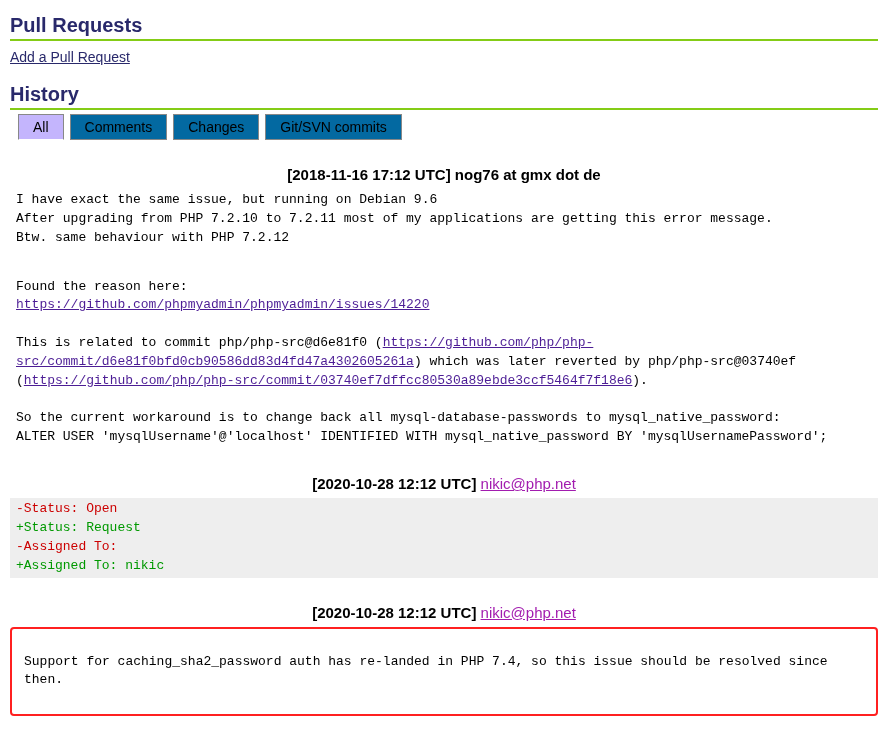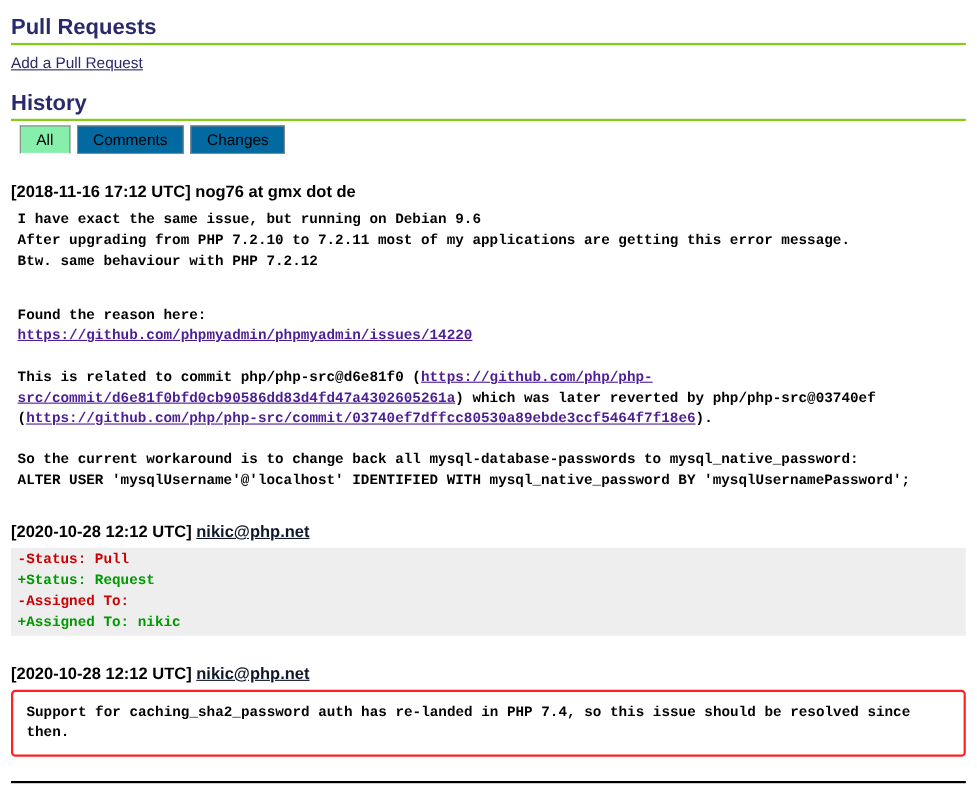--- a/index.html
+++ b/index.html
@@ -36,105 +36,106 @@
   }
   .tab {
     border: 1px solid #888;
     padding: 4px 14px;
     font-size: 14px;
     color: #000;
     cursor: pointer;
     position: relative;
   }
   .tab.active {
-    background: #86efac;
+    background: #c4b5fd;
     border-bottom: 1px solid #fff;
   }
   .tab.inactive {
     background: #0369a1;
   }
   
   .comment-block {
     margin-top: 26px;
   }
   .comment-header {
     font-size: 15px;
     font-weight: bold;
     color: #000;
     margin-bottom: 6px;
+    text-align: center;
   }
   .comment-header .email-link {
-    color: #0f172a;
+    color: #a21caf;
     text-decoration: underline;
-    font-weight: bold;
+    font-weight: normal;
   }
   pre.comment-body, pre.change-body {
     font-family: "Courier New", Courier, monospace;
     font-size: 13px;
     line-height: 1.45;
     white-space: pre-wrap;
     word-wrap: break-word;
     margin: 0;
     padding: 2px 6px 2px 6px;
-    font-weight: bold;
   }
   pre.comment-body a {
     color: #4c1d95;
     text-decoration: underline;
   }
   pre.change-body {
     background: #eeeeee;
   }
   .removed { color: #c00; }
   .added   { color: #090; }
   .highlight-box {
     border: 2px solid #ff2020;
     border-radius: 4px;
-    padding: 8px 6px;
+    padding: 22px 6px;
   }
   hr.footer-rule {
     border: none;
     border-top: 2px solid #000;
     margin-top: 22px;
   }
 </style>
 </head>
 <body>
 
 <h2 class="section-title">Pull Requests</h2>
 <div class="add-link-row">
   <a href="#" class="std-link">Add a Pull Request</a>
 </div>
 
 <h2 class="section-title">History</h2>
 <div class="tabs" id="tabs-container">
     <div class="tab active">All</div>
     <div class="tab inactive">Comments</div>
     <div class="tab inactive">Changes</div>
+    <div class="tab inactive">Git/SVN commits</div>
   </div>
 
 <div id="comments-container">
     <div class="comment-block">
       <div class="comment-header"><span>[2018-11-16 17:12 UTC] </span><span>nog76 at gmx dot de</span></div>
       <pre class="comment-body">I have exact the same issue, but running on Debian 9.6
 After upgrading from PHP 7.2.10 to 7.2.11 most of my applications are getting this error message.
 Btw. same behaviour with PHP 7.2.12</pre>
     </div>
     <div class="comment-block">
       <pre class="comment-body">Found the reason here:
 <a href="#">https://github.com/phpmyadmin/phpmyadmin/issues/14220</a>
 
 This is related to commit php/php-src@d6e81f0 (<a href="#">https://github.com/php/php-src/commit/d6e81f0bfd0cb90586dd83d4fd47a4302605261a</a>) which was later reverted by php/php-src@03740ef (<a href="#">https://github.com/php/php-src/commit/03740ef7dffcc80530a89ebde3ccf5464f7f18e6</a>).
 
 So the current workaround is to change back all mysql-database-passwords to mysql_native_password:
 ALTER USER 'mysqlUsername'@'localhost' IDENTIFIED WITH mysql_native_password BY 'mysqlUsernamePassword';</pre>
     </div>
     <div class="comment-block">
       <div class="comment-header"><span>[2020-10-28 12:12 UTC] </span><a href="#" class="email-link">nikic@php.net</a></div>
-      <pre class="change-body"><span class="removed">-Status: Pull</span>
+      <pre class="change-body"><span class="removed">-Status: Open</span>
 <span class="added">+Status: Request</span>
 <span class="removed">-Assigned To:</span>
 <span class="added">+Assigned To: nikic</span></pre>
     </div>
     <div class="comment-block">
       <div class="comment-header"><span>[2020-10-28 12:12 UTC] </span><a href="#" class="email-link">nikic@php.net</a></div>
       <div class="highlight-box">
         <pre class="comment-body">Support for caching_sha2_password auth has re-landed in PHP 7.4, so this issue should be resolved since then.</pre>
       </div>
     </div>

